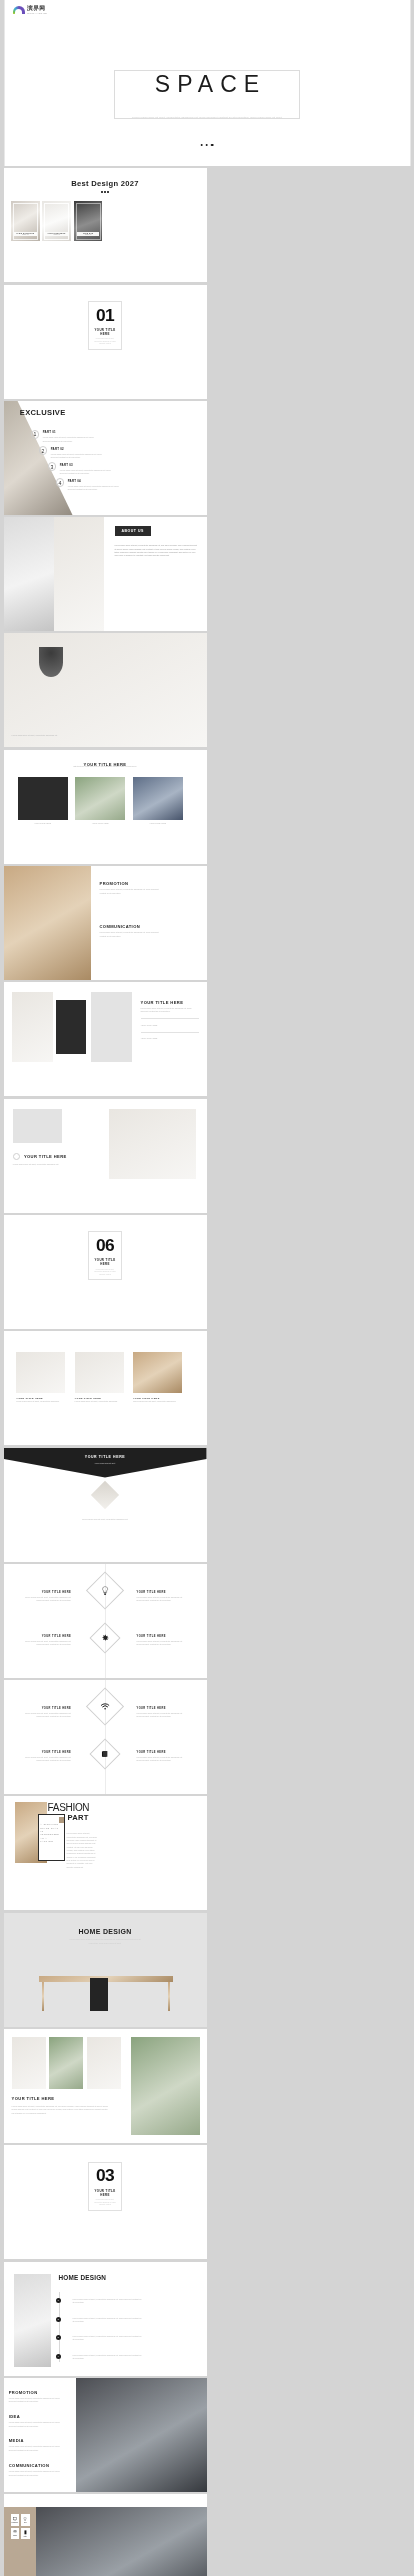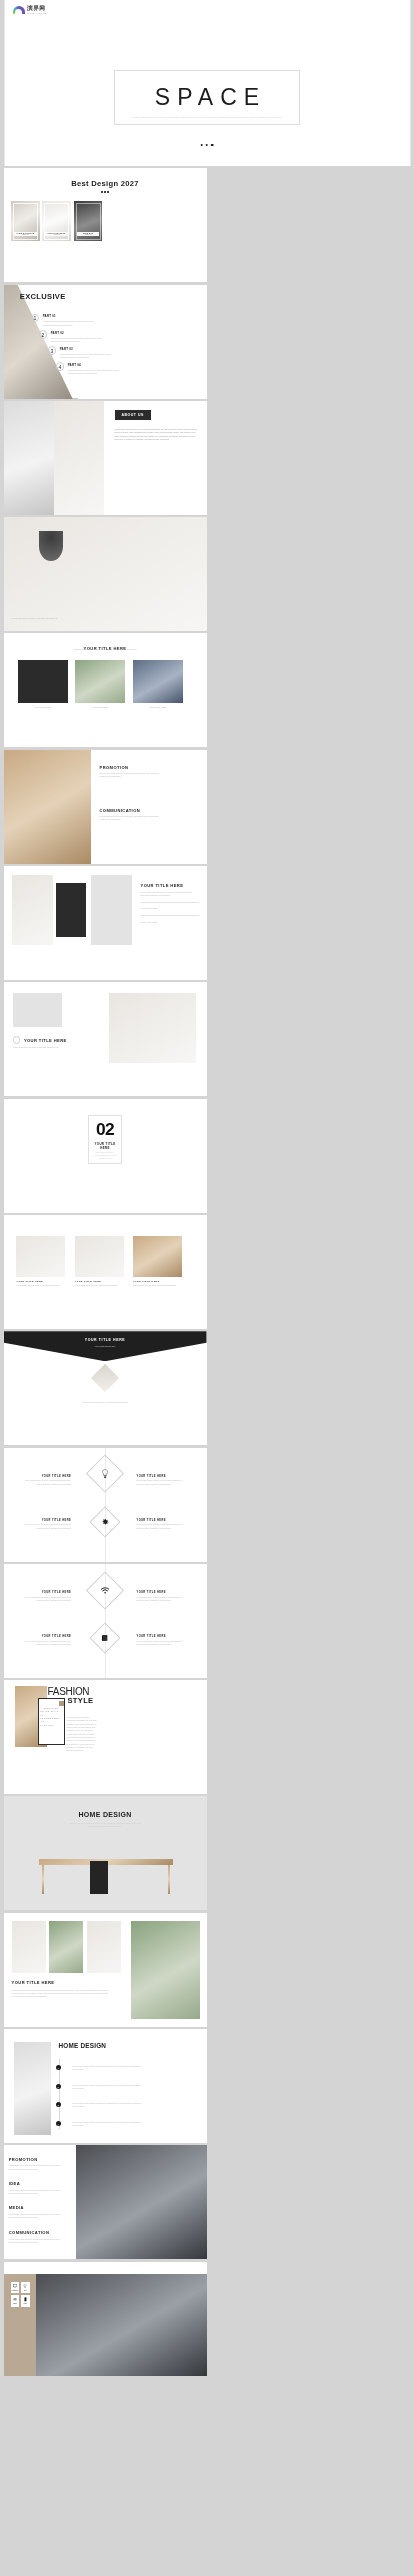--- a/index.html
+++ b/index.html
@@ -28,23 +28,23 @@
       #e94b35 0deg,#f3a712 40deg,#f6e04a 75deg,#6fc04a 110deg,#3fb0d8 145deg,#6b4fbb 180deg);
     position:relative;
   }
   .brand-mark:after{content:"";position:absolute;left:2.9px;top:2.9px;width:7px;height:5.2px;border-radius:3.5px 3.5px 0 0;background:#fff;}
   .brand-txt { display:flex; flex-direction:column; line-height:1; }
   .brand-cn { font-size:5.8px; font-weight:700; color:#333; letter-spacing:0.3px; }
   .brand-url { font-size:2.3px; color:#9a9a9a; letter-spacing:0.3px; margin-top:0.6px; }
 
   .hero-box {
     position:absolute; left:50%; top:70px; transform:translateX(-50%);
-    width:186px; height:55px;
+    width:186px; height:49px;
     border:0.6px solid #dcdcdc; background:#fff;
-    display:flex; align-items:center; justify-content:center;
+    display:flex; align-items:flex-start; justify-content:center;
   }
   .hero-title {
     font-size:23px; font-weight:300; letter-spacing:7px;
     text-indent:7px; color:#1c1c1c;
     font-family:"Liberation Sans", sans-serif;
   }
   .hero-sub {
     position:absolute; left:50%; top:116px; transform:translateX(-50%);
     width:174px; text-align:center;
     font-size:2.5px; line-height:1.9; color:#c9c9c9; letter-spacing:0.1px;
@@ -155,20 +155,27 @@
         <div class="img-deer3" style="width:28.5px;height:40px;position:relative;">
           <div style="position:absolute;inset:1.7px;border:0.6px solid rgba(255,255,255,.5);"></div>
           <div style="position:absolute;left:2.9px;right:2.9px;bottom:5.2px;background:#f6f6f5;padding:1.2px 0;text-align:center;">
             <div style="font-size:1.5px;font-weight:700;letter-spacing:0.3px;">JOHN DOE</div>
             <div style="font-size:1.2px;color:#9b9b9b;font-style:italic;">Timothy Ans</div>
           </div>
         </div>
       </div>
     </div>
 
+    <div class="slide">
+      <div class="numbox">
+        <div class="numbig">01</div>
+        <div class="numttl">YOUR TITLE HERE</div>
+        <div class="numsub">Lorem ipsum dolor sit amet, consectetur adipiscing elit. Nulla imperdiet volutpat</div>
+      </div>
+    </div>
 
     <div class="slide">
       <div class="contents-photo img-room"></div>
       <div class="contents-diag"></div>
       <div style="position:absolute;left:16.3px;top:7px;" class="ttl-md">EXCLUSIVE</div>
       <div class="c-item" style="left:27px;top:24.4px;">
         <span class="c-circ">1</span>
         <span><span class="c-h">PART 01</span>
         <div class="lorem" style="width:54px;margin-top:1.2px">Lorem ipsum dolor sit amet, consectetur adipiscing elit. Nulla imperdiet volutpat du at fermentum.</div></span>
       </div>
@@ -252,21 +259,21 @@
       <div style="position:absolute;left:9.3px;top:54px;display:flex;align-items:center;gap:3.5px;">
         <span style="width:7.6px;height:7.6px;border:0.6px solid #cfcfcf;border-radius:50%;display:block"></span>
         <span class="ttl-sm">YOUR TITLE HERE</span>
       </div>
       <div class="lorem" style="position:absolute;left:9.3px;top:64px;width:76px">Lorem ipsum dolor sit amet, consectetur adipiscing elit.</div>
       <div class="img-soft" style="position:absolute;left:105px;top:10.5px;width:87px;height:70px"></div>
     </div>
 
     <div class="slide">
       <div class="numbox">
-        <div class="numbig">02</div>
+        <div class="numbig">06</div>
         <div class="numttl">YOUR TITLE HERE</div>
         <div class="numsub">Lorem ipsum dolor sit amet, consectetur adipiscing elit. Nulla imperdiet volutpat</div>
       </div>
     </div>
 
     <div class="slide">
       <div style="position:absolute;left:12.8px;top:21px;display:flex;gap:9.3px;">
         <div>
             <div class="img-soft" style="width:49px;height:41px"></div>
           <div class="ttl-sm" style="font-size:2.3px;margin-top:3.5px">YOUR TITLE HERE</div>
@@ -365,21 +372,21 @@
         <div class="lorem" style="margin-top:1.7px">Lorem ipsum dolor sit amet, consectetur adipiscing elit. Nulla imperdiet volutpat du at fermentum.</div>
       </div>
     </div>
 
     <div class="slide">
       <div class="img-wood" style="position:absolute;left:11.6px;top:5.8px;width:32px;height:61px"></div>
       <div style="position:absolute;left:34px;top:17.4px;width:27px;height:47px;border:0.6px solid #2b2b2b;background:#fff"></div>
       <div style="position:absolute;left:55px;top:21px;width:5.2px;height:5.2px;background:#b09a7f"></div>
       <div style="position:absolute;left:37px;top:27px;width:20px;font-size:1.5px;line-height:2.2;letter-spacing:0.9px;color:#555">A CLOTHING STYLE THAT IS INTRODUCED AS A FASHION</div>
       <div style="position:absolute;left:44px;top:5.8px;font-size:10px;font-weight:400;letter-spacing:-0.3px">FASHION</div>
-      <div style="position:absolute;left:64px;top:16.3px;font-size:7.6px;font-weight:800;letter-spacing:0.3px">STYLE</div>
+      <div style="position:absolute;left:64px;top:16.3px;font-size:7.6px;font-weight:800;letter-spacing:0.3px">PART</div>
       <div class="lorem" style="position:absolute;left:63px;top:36px;width:33px">Lorem ipsum dolor sit amet, consectetur adipiscing elit, sed diam nonummy nibh euismod tincidunt ut laoreet dolore magna aliquam erat volutpat. Ut wisi enim ad minim veniam, quis nostrud exerci tation ullamcorper suscipit lobortis nisl ut aliquip ex ea commodo consequat. Duis autem vel eum iriure dolor in hendrerit in vulputate velit esse molestie consequat.</div>
     </div>
 
     <div class="slide img-gray">
       <div class="ctr" style="top:15px;font-size:7px;font-weight:700;letter-spacing:0.3px;color:#1d1d1d">HOME DESIGN</div>
       <div class="ctr lorem" style="top:25.6px;padding:0 63px;color:#cdcdcd">Lorem ipsum dolor sit amet, consectetur adipiscing elit. Nulla imperdiet volutpat du at fermentum. lorem ipsum dolor sit amet</div>
       <div class="img-wood" style="position:absolute;left:35px;top:63px;width:134px;height:5.8px"></div>
       <div class="img-wood" style="position:absolute;left:38px;top:69px;width:2.3px;height:29px"></div>
       <div class="img-wood" style="position:absolute;left:164px;top:69px;width:2.3px;height:29px"></div>
       <div style="position:absolute;left:86px;top:65px;width:18.6px;height:33px;background:#242424"></div>
@@ -387,20 +394,27 @@
 
     <div class="slide">
       <div class="img-soft" style="position:absolute;left:8.1px;top:8.1px;width:34px;height:52px"></div>
       <div class="img-green" style="position:absolute;left:45px;top:8.1px;width:34px;height:52px"></div>
       <div class="img-soft" style="position:absolute;left:83px;top:8.1px;width:34px;height:52px"></div>
       <div class="ttl-sm" style="position:absolute;left:8.1px;top:67px">YOUR TITLE HERE</div>
       <div class="lorem" style="position:absolute;left:8.1px;top:76px;width:99px">Lorem ipsum dolor sit amet, consectetur adipiscing elit, sed diam nonummy nibh euismod tincidunt ut laoreet dolore magna aliquam erat volutpat. Ut wisi enim ad minim veniam, quis nostrud exerci tation ullamcorper suscipit lobortis nisl ut aliquip ex ea commodo consequat.</div>
       <div class="img-green" style="position:absolute;left:127px;top:8.1px;width:69px;height:98px"></div>
     </div>
 
+    <div class="slide">
+      <div class="numbox">
+        <div class="numbig">03</div>
+        <div class="numttl">YOUR TITLE HERE</div>
+        <div class="numsub">Lorem ipsum dolor sit amet, consectetur adipiscing elit. Nulla imperdiet volutpat</div>
+      </div>
+    </div>
 
     <div class="slide">
       <div class="img-sofa" style="position:absolute;left:10px;top:12.8px;width:37px;height:93px"></div>
       <div style="position:absolute;left:55px;top:12.8px;font-size:6.4px;font-weight:700;letter-spacing:0.2px">HOME DESIGN</div>
       <div style="position:absolute;left:55px;top:30px;width:0.6px;height:70px;background:#d8d8d8"></div>
       <div style="position:absolute;left:52px;top:36px;display:flex;gap:4.7px;align-items:flex-start">
         <span style="width:5.2px;height:5.2px;border-radius:50%;background:#1c1c1c;color:#fff;font-size:2.3px;display:flex;align-items:center;justify-content:center">1</span>
         <span class="lorem" style="width:69px;margin-left:7px">Lorem ipsum dolor sit amet, consectetur adipiscing elit. Nulla imperdiet volutpat du at fermentum.</span>
       </div>
       <div style="position:absolute;left:52px;top:55px;display:flex;gap:4.7px;align-items:flex-start">

